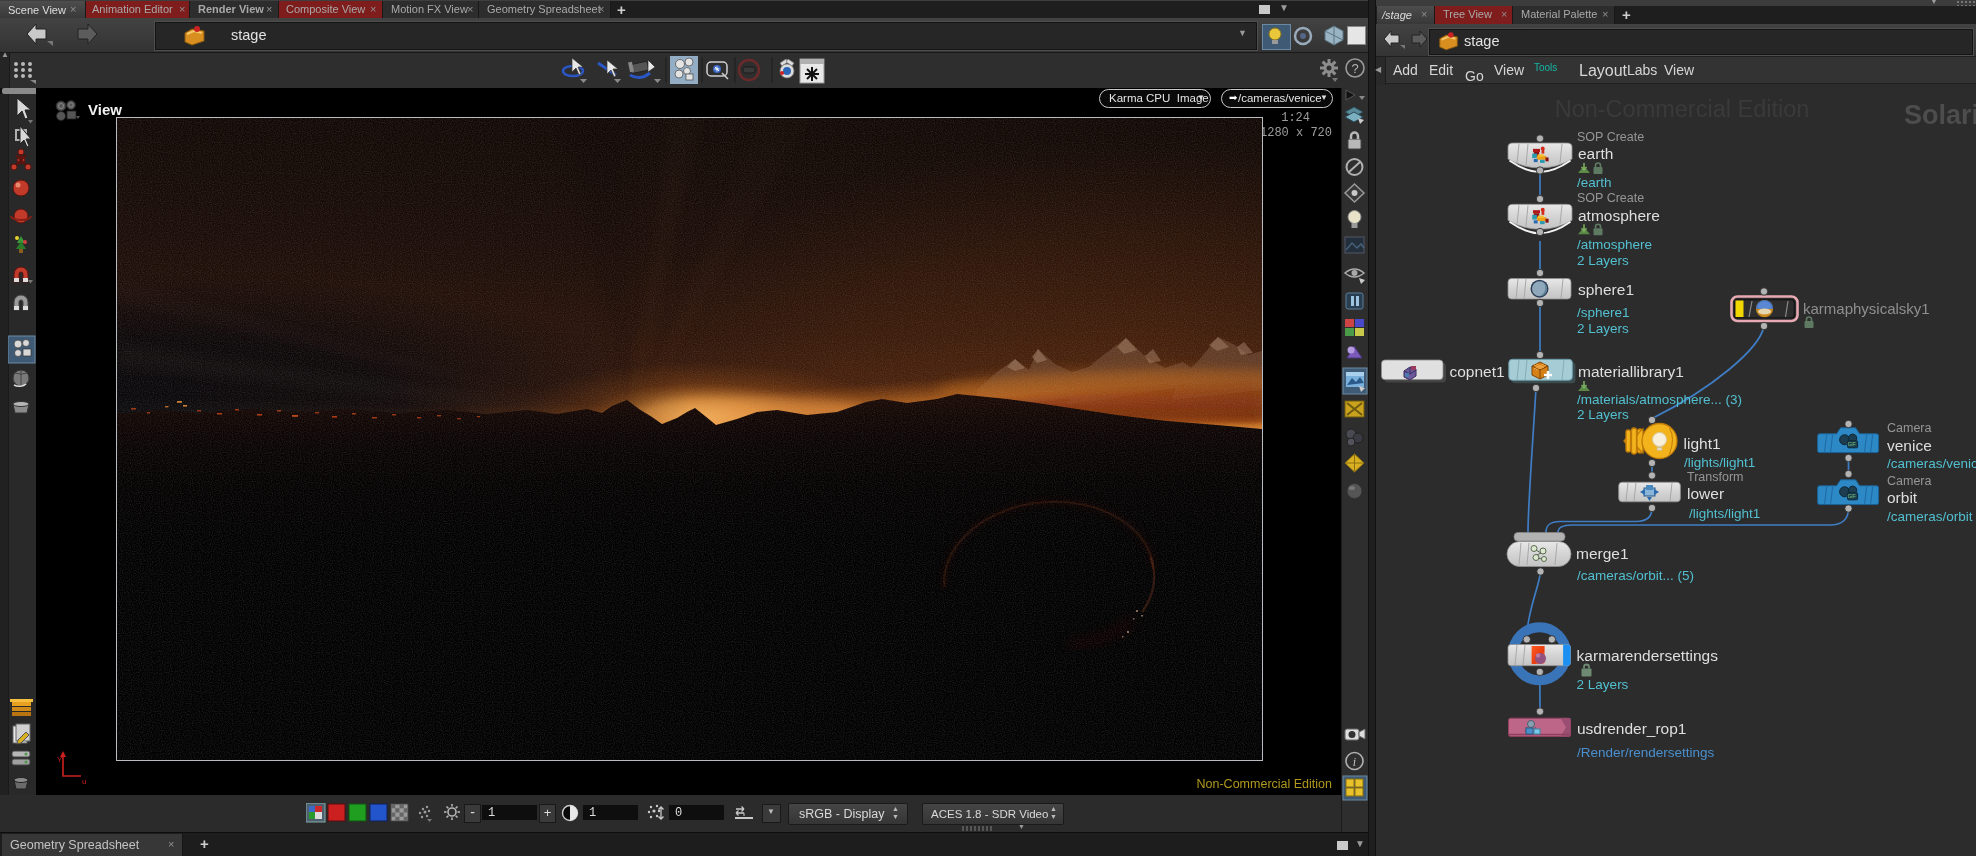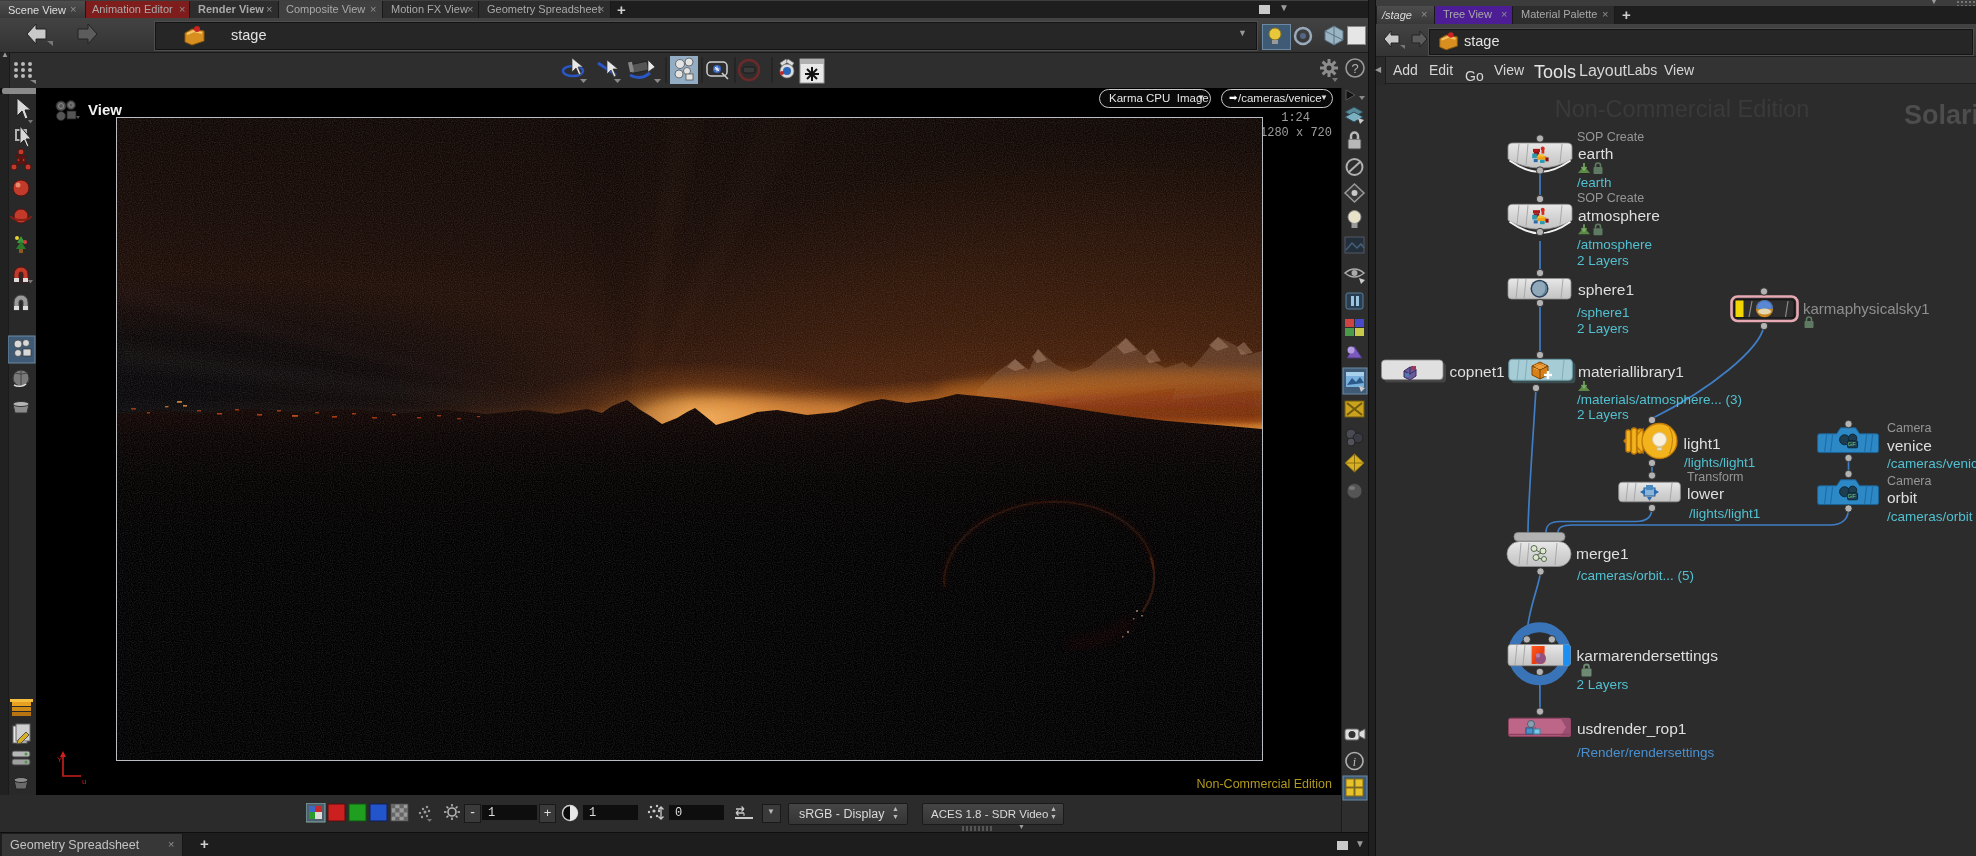--- a/index.html
+++ b/index.html
@@ -18,21 +18,21 @@
     <span class="abs x" style="left:70px;top:2px;">×</span>
   </div>
   <div class="abs" style="left:86px;top:0;width:103px;height:18px;background:#7f1d1d;border-right:1px solid #191919;">
     <span class="abs tabtext" style="left:6px;top:2px;">Animation Editor</span>
       <span class="abs x" style="left:93px;top:2px;">×</span>
   </div>
   <div class="abs" style="left:190px;top:0;width:88px;height:18px;background:#2d2d2d;border-right:1px solid #191919;">
     <span class="abs tabtext" style="left:8px;top:2px;font-weight:bold;">Render View</span>
       <span class="abs x" style="left:76px;top:2px;">×</span>
   </div>
-  <div class="abs" style="left:279px;top:0;width:103px;height:18px;background:#404040;border-right:1px solid #191919;">
+  <div class="abs" style="left:279px;top:0;width:103px;height:18px;background:#7f1d1d;border-right:1px solid #191919;">
     <span class="abs tabtext" style="left:7px;top:2px;">Composite View</span>
       <span class="abs x" style="left:91px;top:2px;">×</span>
   </div>
   <div class="abs" style="left:383px;top:0;width:95px;height:18px;background:#2d2d2d;border-right:1px solid #191919;">
     <span class="abs tabtext" style="left:8px;top:2px;text-align:center;">Motion FX View</span>
       <span class="abs x" style="left:84px;top:2px;">×</span>
   </div>
   <div class="abs" style="left:479px;top:0;width:131px;height:18px;background:#2d2d2d;border-right:1px solid #191919;">
     <span class="abs tabtext" style="left:8px;top:2px;">Geometry Spreadsheet</span>
       <span class="abs x" style="left:119px;top:2px;">×</span>
@@ -684,21 +684,21 @@
         <circle cx="14" cy="10" r="1"></circle>
         <circle cx="18" cy="10" r="1"></circle>
       </g>
     </svg>
 
   <div class="abs" style="left:1376px;top:6px;width:600px;height:18px;background:#1e1e1e;">
     <div class="abs" style="left:1px;top:0;width:57px;height:18px;background:linear-gradient(#4d4d4d,#383838);border-right:1px solid #191919;">
       <span class="abs" style="left:5px;top:2.5px;font-size:11px;color:#dedede;font-style:italic;">/stage</span>
       <span class="abs x" style="left:44px;top:2px;">×</span>
     </div>
-    <div class="abs" style="left:59px;top:0;width:77px;height:18px;background:#4c1d95;border-right:1px solid #191919;">
+    <div class="abs" style="left:59px;top:0;width:77px;height:18px;background:#7f1d1d;border-right:1px solid #191919;">
       <span class="abs tabtext" style="left:8px;top:2px;">Tree View</span>
         <span class="abs x" style="left:66px;top:2px;">×</span>
     </div>
     <div class="abs" style="left:137px;top:0;width:101px;height:18px;background:#2d2d2d;border-right:1px solid #191919;">
       <span class="abs tabtext" style="left:8px;top:2px;">Material Palette</span>
         <span class="abs x" style="left:89px;top:2px;">×</span>
     </div>
     <span class="abs" style="left:246px;top:0px;font-size:15px;color:#cfcfcf;font-weight:bold;">+</span>
   </div>
 
@@ -719,21 +719,21 @@
   </div>
 
   <div class="abs" style="left:1376px;top:56px;width:600px;height:28px;background:#333333;border-top:1px solid #1f1f1f;border-bottom:1px solid #1f1f1f;box-sizing:border-box;">
     <div class="abs" style="left:0;top:0;width:9px;height:28px;background:#2a2a2a;border-right:1px solid #1d1d1d;">
         <span style="position:absolute;left:-1px;top:8px;font-size:8px;color:#999;">◀</span>
       </div>
     <span class="abs" style="left:17px;top:5px;font-size:14px;color:#d6d6d6;">Add</span>
     <span class="abs" style="left:53px;top:5px;font-size:14px;color:#d6d6d6;">Edit</span>
     <span class="abs" style="left:89px;top:11px;font-size:14px;color:#d6d6d6;">Go</span>
     <span class="abs" style="left:118px;top:5px;font-size:14px;color:#d6d6d6;">View</span>
-    <span class="abs" style="left:158px;top:5px;font-size:18px;color:#e5e5e5;">Tools</span>
+    <span class="abs" style="left:158px;top:5px;font-size:10px;color:#14b8a6;">Tools</span>
     <span class="abs" style="left:203px;top:5px;font-size:16px;color:#d6d6d6;">Layout</span>
     <span class="abs" style="left:251px;top:5px;font-size:14px;color:#d6d6d6;">Labs</span>
     <span class="abs" style="left:288px;top:5px;font-size:14px;color:#d6d6d6;">View</span>
   </div>
 </div>
 <div id="network">
 <svg class="abs" style="left:1376px;top:84px;" width="600" height="772" viewBox="0 0 600 772" font-family="Liberation Sans">
   <defs>
     <linearGradient id="nodeg" x1="0" y1="0" x2="0" y2="1">
       <stop offset="0" stop-color="#e8e8e8"></stop>

